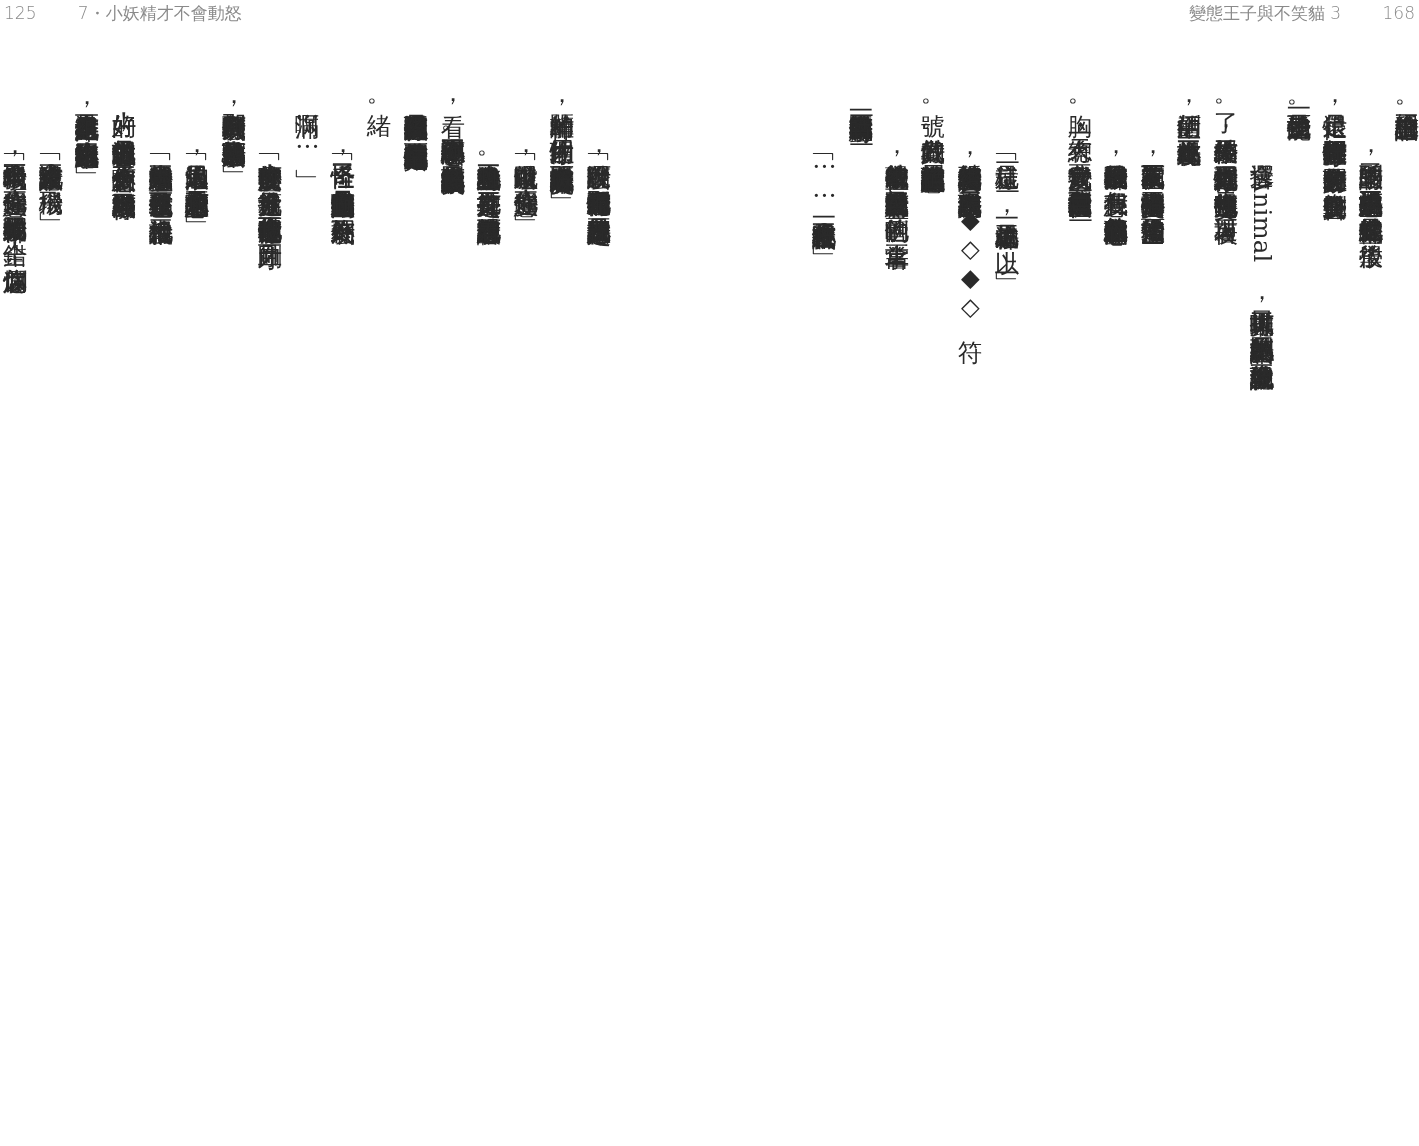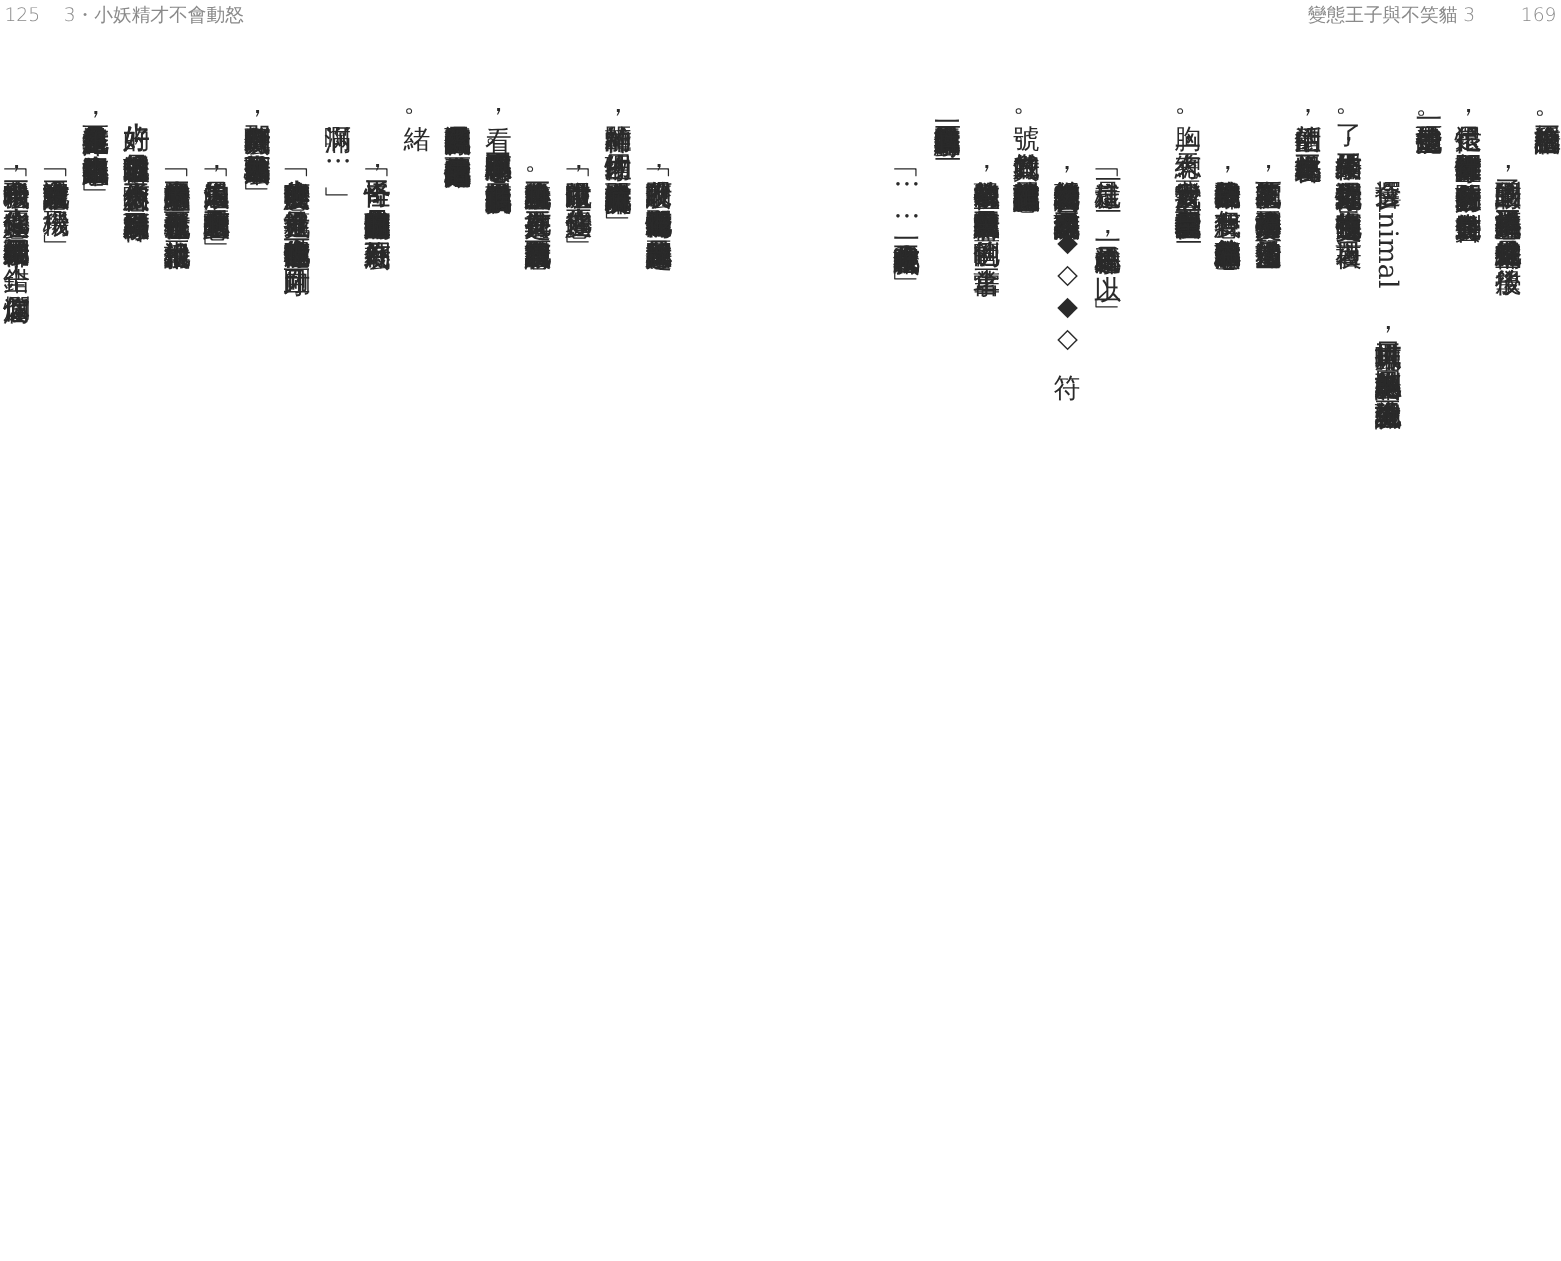--- a/index.html
+++ b/index.html
@@ -1,37 +1,37 @@
 <!DOCTYPE html>
 <html><head>
 <meta charset="utf-8">
 <style>
   html, body { margin:0; padding:0; }
   body { width:1419px; height:1146px; background:#ffffff; position:relative; overflow:hidden;
          font-family:"DejaVu Serif", "Liberation Serif", serif; color:#2a2a2a; }
   .header { position:absolute; top:2px; font-family:"DejaVu Sans","Liberation Sans",sans-serif;
             font-size:17px; color:#8a8a8a; white-space:nowrap; font-weight:300; }
   .hdr-left { left:4px; }
-  .hdr-left .pn { margin-right:16px; }
+  .hdr-left .pn { margin-right:36px; }
   .hdr-right { right:4px; }
   .hdr-right .pn { margin-left:36px; }
   .col { position:absolute; writing-mode:vertical-rl; text-orientation:upright;
          font-size:24.4px; line-height:30px; width:30px; white-space:nowrap; letter-spacing:0.2px; }
   .col .latin { text-orientation:sideways; }
 </style>
 </head>
 <body>
 
 <div class="header hdr-left">
   <span class="pn">125</span>
-  <span>3・小妖精才不會動怒</span>
+  <span>7・小妖精才不會動怒</span>
 </div>
 <div class="header hdr-right">
   <span>變態王子與不笑貓 3</span>
-  <span class="pn">169</span>
+  <span class="pn">168</span>
 </div>
 
 <div id="right-page">
     <div class="col" style="left: 1392px; top: 95px;">絕不會說出這種話的。</div>
     <div class="col" style="left: 1356px; top: 145px;">到了該上學的時間，小豆梓還是抗拒不了想睡的慾望。她總是躲在保健室補眠。放學後</div>
     <div class="col" style="left: 1320px; top: 95px;">還是很忙，得趕快離開教室準備打工才行。若班會的時間有拉長的跡象，靠裝貧血昏倒脫身</div>
     <div class="col" style="left: 1284px; top: 95px;">也是一項重要的技能。</div>
     <div class="col" style="left: 1247px; top: 145px;">會選擇 <span class="latin">Animal</span> 日式咖啡廳打工，是因為她認為到鄰鎮去的話，就不會被認識的人發現</div>
     <div class="col" style="left: 1211px; top: 95px;">了。結束外場的工作後，還得立刻趕到工地幫忙才行。今天也得指揮整晚的交通。過著日夜</div>
     <div class="col" style="left: 1174px; top: 95px;">顛倒的生活，但小豆梓並不以此為苦。</div>

